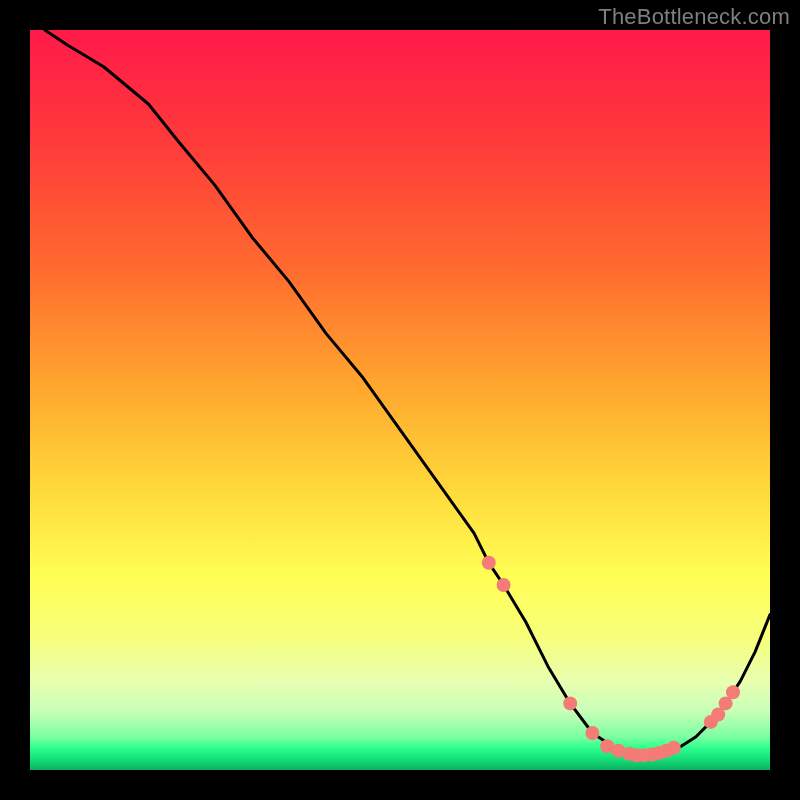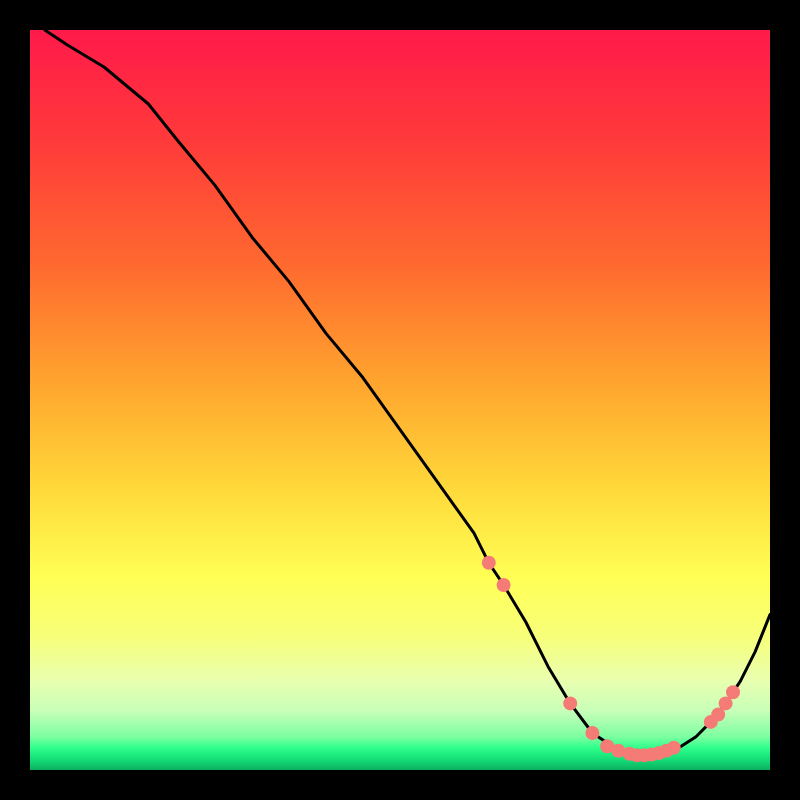--- a/index.html
+++ b/index.html
@@ -39,20 +39,21 @@
     display: block;
     width: 740px;
     height: 740px;
     overflow: hidden;
   }
 </style>
 </head>
 <body>
 
 <div class="outer">
+  <div class="watermark">TheBottleneck.com</div>
 
   <div class="plot-frame">
     <svg class="plot-svg" viewBox="0 0 740 740" preserveAspectRatio="none">
       <defs>
         <linearGradient id="bg-grad" x1="0" y1="0" x2="0" y2="1">
         <stop offset="0%" stop-color="#ff1a4a"></stop>
             <stop offset="15%" stop-color="#ff3a3a"></stop>
             <stop offset="32%" stop-color="#ff6a2f"></stop>
             <stop offset="48%" stop-color="#ffa62e"></stop>
             <stop offset="62%" stop-color="#ffd93a"></stop>

